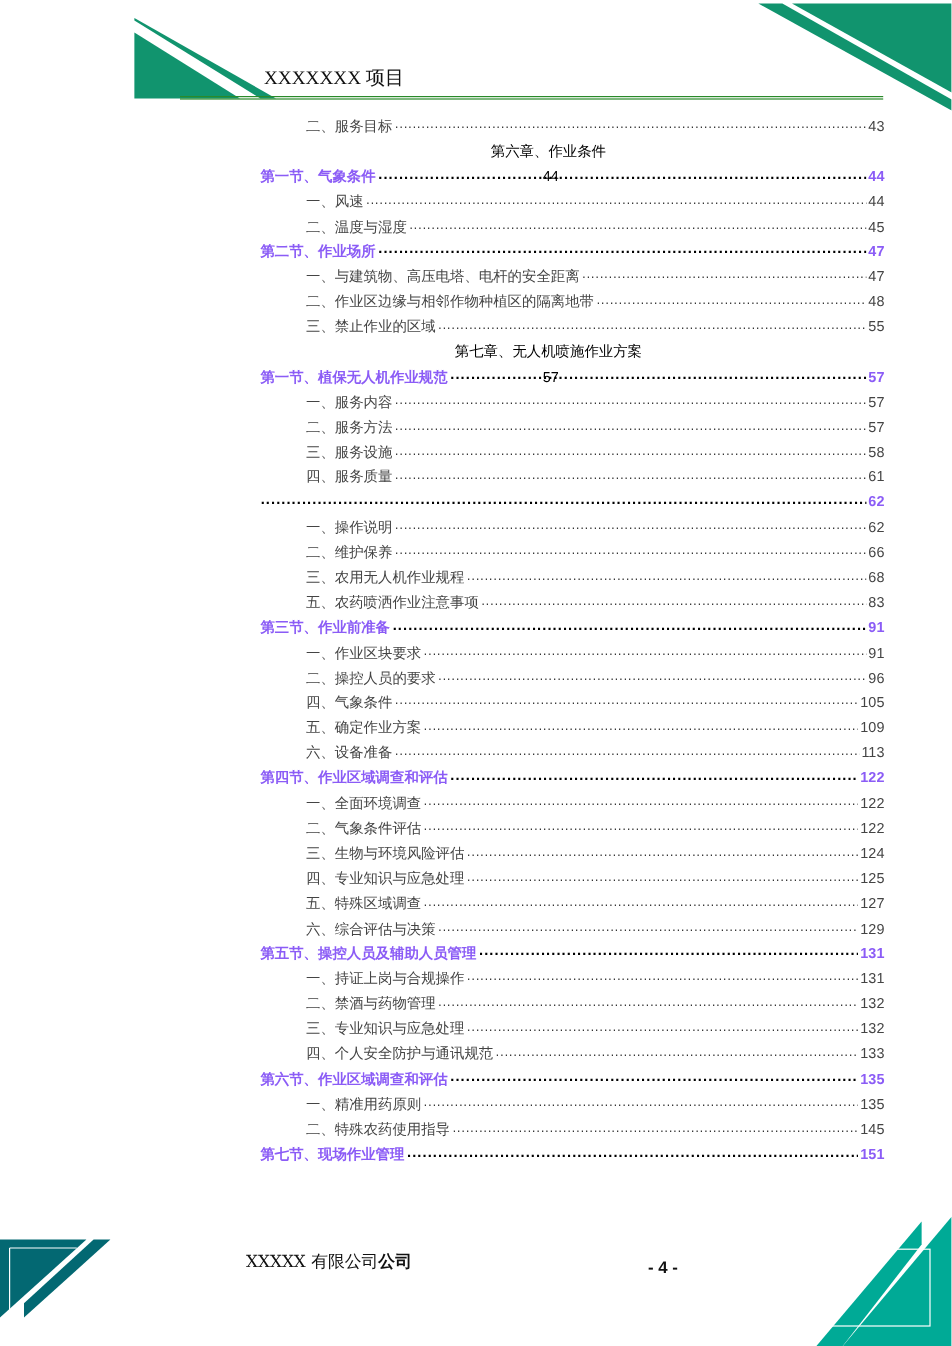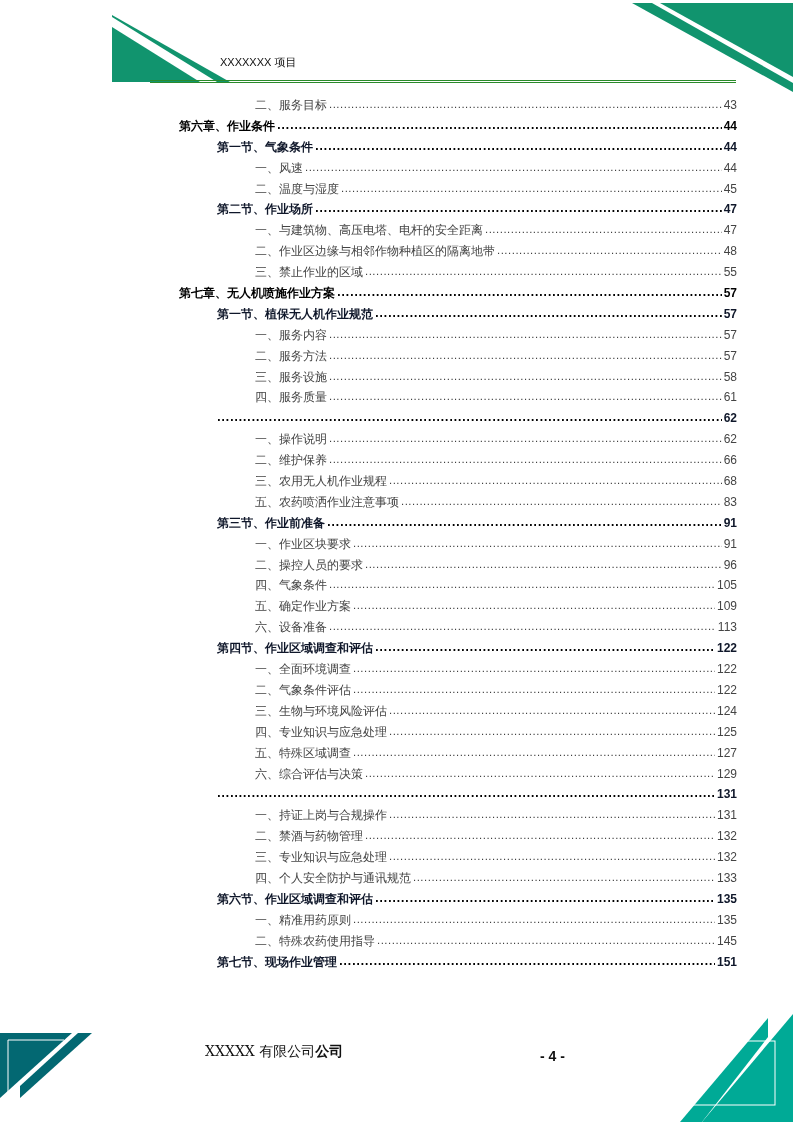--- a/index.html
+++ b/index.html
@@ -1,32 +1,32 @@
 <!DOCTYPE html>
 <html><head>
   <meta charset="utf-8">
   <style>
     html, body { margin: 0; padding: 0; background: #ffffff; }
     body { width: 793px; height: 1122px; position: relative; overflow: hidden;
            font-family: "DejaVu Sans", "Liberation Sans", sans-serif; color: #222; }
     .deco { position: absolute; }
-    .header-title { position: absolute; left: 220px; top: 55px; font-family: Liberation Sans, sans-serif;
-                    font-size: 11px; color: #111; letter-spacing: 0px; }
+    .header-title { position: absolute; left: 220px; top: 55px; font-family: Liberation Serif, serif;
+                    font-size: 16px; color: #111; letter-spacing: 0px; }
     .header-rule { position: absolute; left: 150px; top: 80px; width: 586px; height: 3px;
                    border-top: 1px solid #2a8a2a; border-bottom: 1px solid #2a8a2a; box-sizing: border-box; }
     .toc { position: absolute; left: 179px; top: 95px; width: 558px; }
     .toc-row { position: relative; height: 20.9px; line-height: 20.9px; font-size: 12px;
                display: flex; align-items: center; white-space: nowrap; }
     .toc-row .label { flex: 0 0 auto; padding-right: 2px; }
     .toc-row .dots { flex: 1 1 auto; overflow: hidden; color: #333; letter-spacing: 0.5px;
                      font-size: 10px; }
     .toc-row .dots::before { content: "..................................................................................................................................................................................................................................................."; }
     .toc-row .page { flex: 0 0 auto; padding-left: 2px; font-family: "Liberation Sans", sans-serif; font-size: 12px; }
-    .lvl-1 { padding-left: 0; font-weight: bold; color: #000; }
-    .lvl-2 { padding-left: 38px; font-weight: bold; color: #0f172a; }
+    .lvl-1 { padding-left: 0; font-weight: normal; color: #000; flex-direction: column; }
+    .lvl-2 { padding-left: 38px; font-weight: bold; color: #8b5cf6; }
     .lvl-3 { padding-left: 76px; color: #444; }
     .lvl-1 .dots, .lvl-2 .dots { color: #000; font-weight: bold; }
     .footer-company { position: absolute; left: 205px; top: 1043px; font-family: "DejaVu Serif", "Liberation Serif", serif;
                       font-size: 14px; color: #111; }
     .footer-company .bold-part { font-weight: bold; }
     .page-number { position: absolute; left: 540px; top: 1048px; font-family: "Liberation Sans", sans-serif;
                    font-size: 14px; font-weight: bold; color: #111; }
   </style>
 </head>
 <body>
@@ -202,20 +202,21 @@
       <span class="label">五、特殊区域调查</span>
       <span class="dots"></span>
       <span class="page">127</span>
     </div>
     <div class="toc-row lvl-3">
       <span class="label">六、综合评估与决策</span>
       <span class="dots"></span>
       <span class="page">129</span>
     </div>
     <div class="toc-row lvl-2">
+      <span class="label">第五节、操控人员及辅助人员管理</span>
       <span class="dots"></span>
       <span class="page">131</span>
     </div>
     <div class="toc-row lvl-3">
       <span class="label">一、持证上岗与合规操作</span>
       <span class="dots"></span>
       <span class="page">131</span>
     </div>
     <div class="toc-row lvl-3">
       <span class="label">二、禁酒与药物管理</span>

